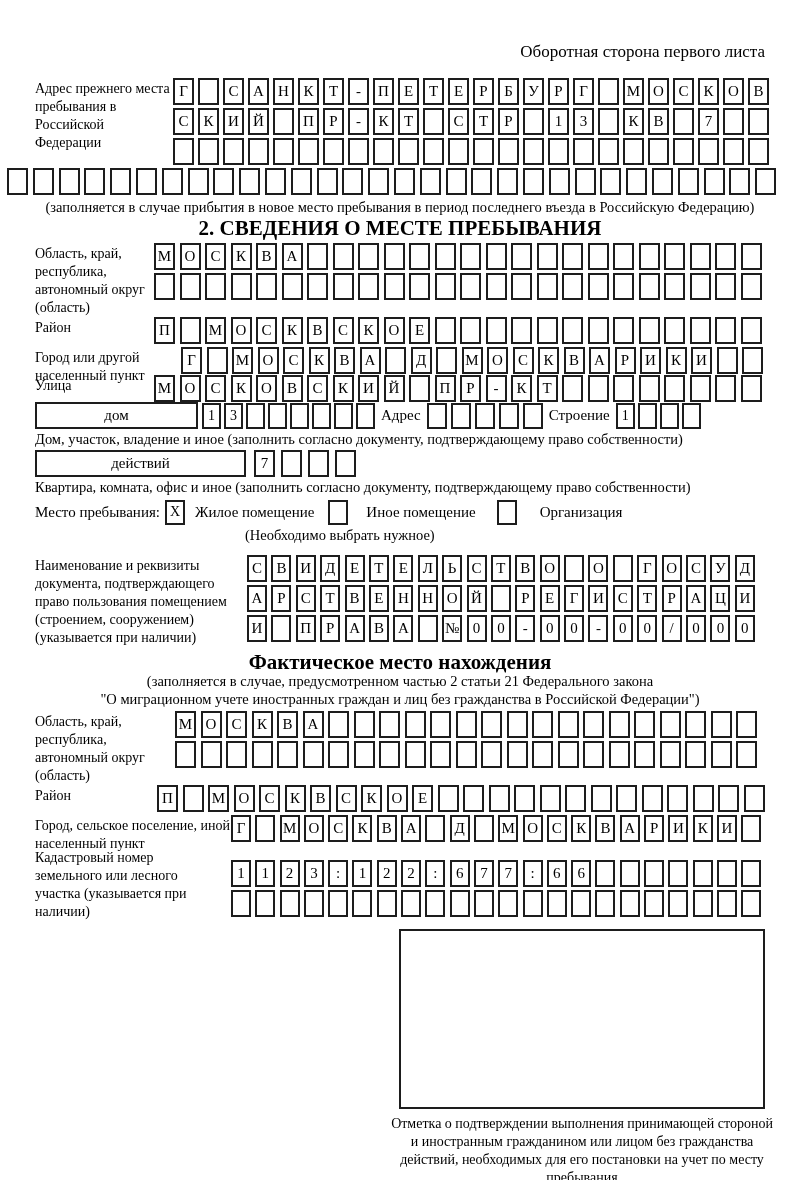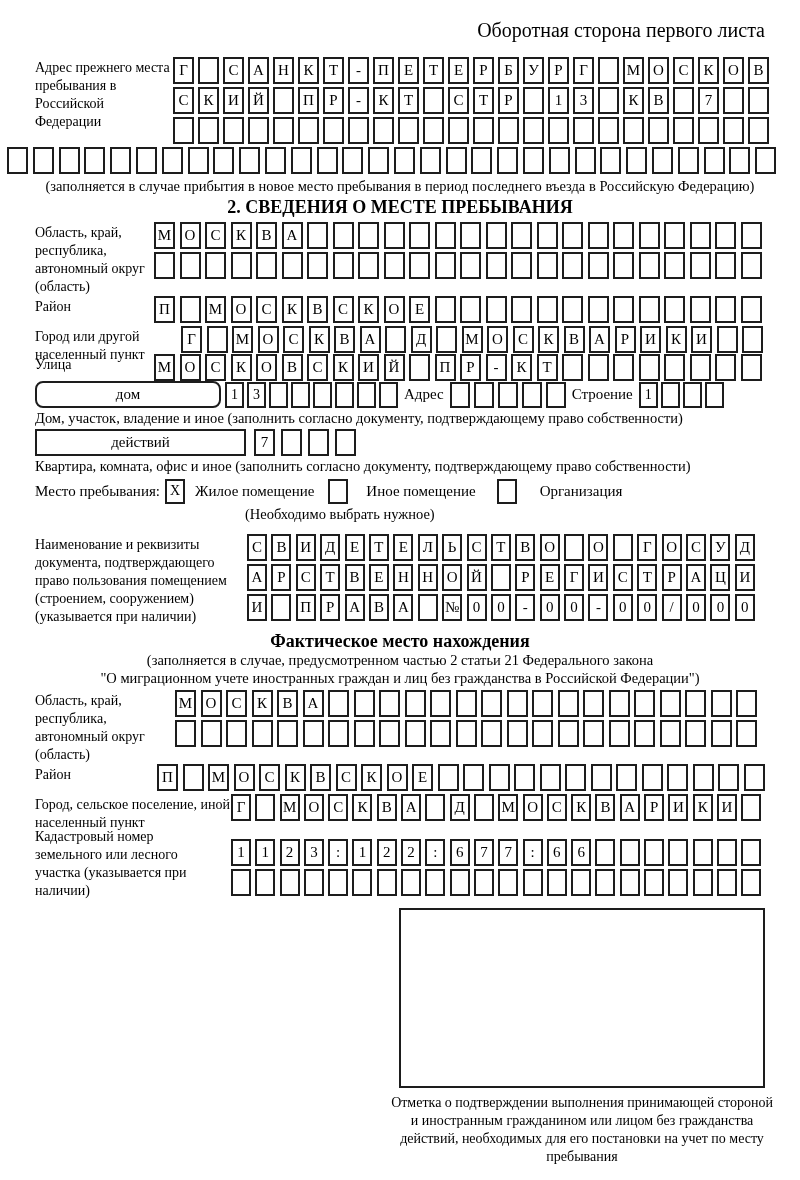--- a/index.html
+++ b/index.html
@@ -4,21 +4,21 @@
 <style>
   * { margin:0; padding:0; box-sizing:border-box; }
   html,body { background:#fff; }
   body {
     width:800px; height:1180px; overflow:hidden;
     color:#000;
     font-family:"Liberation Serif","DejaVu Serif",serif;
   }
   .page { width:800px; height:1180px; padding:0 35px; position:relative; }
 
-  .header-note { padding-top:21px; margin-bottom:17px; text-align:right; font-size:20px; line-height:19px; }
+  .header-note { padding-top:21px; margin-bottom:17px; text-align:right; font-size:17px; line-height:19px;margin-top:21px; }
 
   .frow { display:flex; align-items:flex-start; }
   .flabel { flex:none; font-size:14px; line-height:18px; padding-top:2px; }
   .w-prev   { width:138px; }
   .w-obl    { width:119px; }
   .w-gorod  { width:146px; }
   .w-doc    { width:212px; }
   .w-obl2   { width:140px; }
   .w-r2     { width:122px; }
   .w-gorod2 { width:196px; }
@@ -40,28 +40,28 @@
   .kadrows .boxrow { column-gap:4.3px; }
   .kadrows .cb { width:20px; }
   .kad-rows-offset { margin-top:13px; }
 
   .sm { column-gap:3px; }  .sm .cb { width:19px; height:26px; font-size:14px; }
   .md { column-gap:4px; }  .md .cb { width:20px; height:26px; }
   .kvb { column-gap:6px; }
 
   .note { font-size:14.5px; line-height:17px; }
   .center { text-align:center; }
-  .section-title, .sub-title { text-align:center; font-weight:bold; font-size:18px; line-height:19px; }
+  .section-title, .sub-title { text-align:center; font-weight:bold; font-size:21px; line-height:19px; }
 
   .dom-row, .kv-row { display:flex; align-items:center; }
   .field-box {
     flex:none; height:27px; border:2px solid #1d1d1d;
     display:flex; align-items:center; justify-content:center; font-size:15px;
   }
-  .fb-dom { width:186px; margin-right:4px;border-radius:8px; }
+  .fb-dom { width:163px; margin-right:4px; }
   .fb-kv  { width:211px; margin-right:8px; }
   .inline-label { font-size:15px; margin:0 6px; white-space:nowrap; }
 
   .mesto-row { display:flex; align-items:center; height:26px; font-size:15px; }
   .chk {
     flex:none; width:20px; height:25px; border:2px solid #1d1d1d;
     display:flex; align-items:center; justify-content:center; font-size:14px;
   }
   .ml-a { margin-left:5px; }  .ml-b { margin-left:10px; }
   .ml-c { margin-left:14px; } .ml-d { margin-left:18px; }

